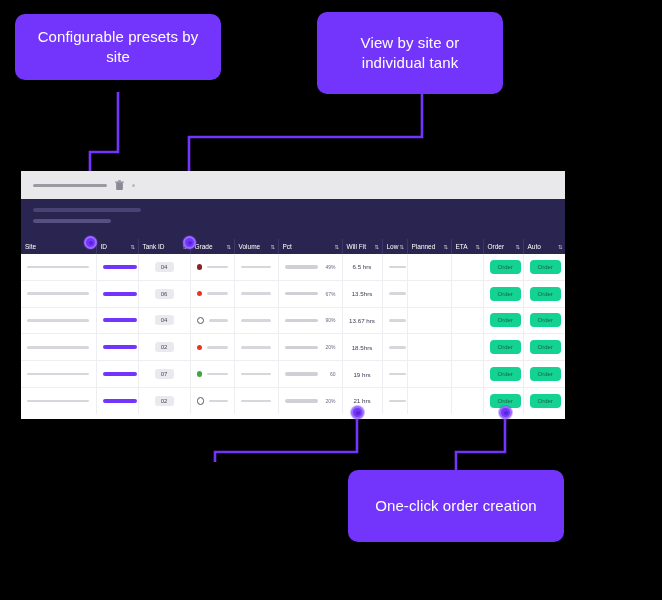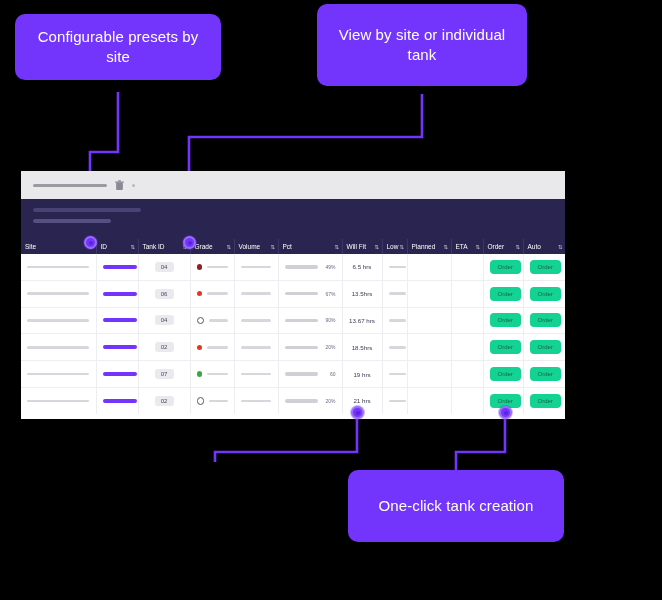--- a/index.html
+++ b/index.html
@@ -11,21 +11,21 @@
   .stage{position:absolute;inset:0;}
 
   
   .callout{
     position:absolute;background:#7335FC;border-radius:10px;
     color:#fff;display:flex;align-items:center;justify-content:center;
     text-align:center;line-height:1.35;font-size:15px;letter-spacing:.1px;
     padding:6px 10px;box-sizing:border-box;
   }
   #callout-presets{left:15px;top:14px;width:206px;height:66px;}
-  #callout-view{left:317px;top:4px;width:210px;height:82px;justify-content:center;}
+  #callout-view{left:317px;top:12px;width:186px;height:82px;justify-content:center;}
   #callout-time{left:108px;top:462px;width:215px;height:56px;}
   #callout-order{left:348px;top:470px;width:216px;height:72px;}
 
   
   .connectors{position:absolute;left:0;top:0;width:662px;height:600px;pointer-events:none;}
 
   
   .app{
     position:absolute;left:21px;top:171px;width:544px;height:248px;
     background:#ffffff;overflow:hidden;
@@ -111,21 +111,21 @@
     </g>
   </svg>
 
   <div class="callout" id="callout-presets">
     <span>Configurable presets by site</span>
   </div>
   <div class="callout" id="callout-view">
     <span>View by site or individual tank</span>
   </div>
   <div class="callout" id="callout-order">
-    <span>One-click tank creation</span>
+    <span>One-click order creation</span>
   </div>
 
   <div class="app">
 
     <div class="app-topbar">
       <span class="ph-line topbar-line"></span>
       <svg class="trash-ico" viewBox="0 0 12 14">
         <rect x="1.5" y="3" width="9" height="10" rx="1.2" fill="#6b6b7a"></rect>
         <rect x="0" y="1.6" width="12" height="1.6" rx=".8" fill="#6b6b7a"></rect>
         <rect x="4" y="0" width="4" height="1.8" rx=".7" fill="#6b6b7a"></rect>

